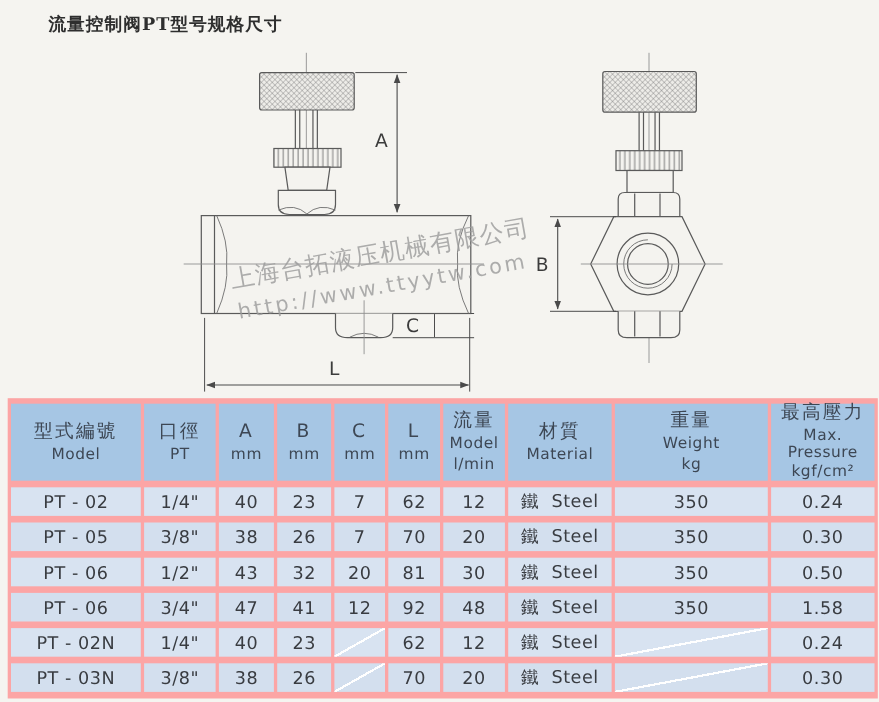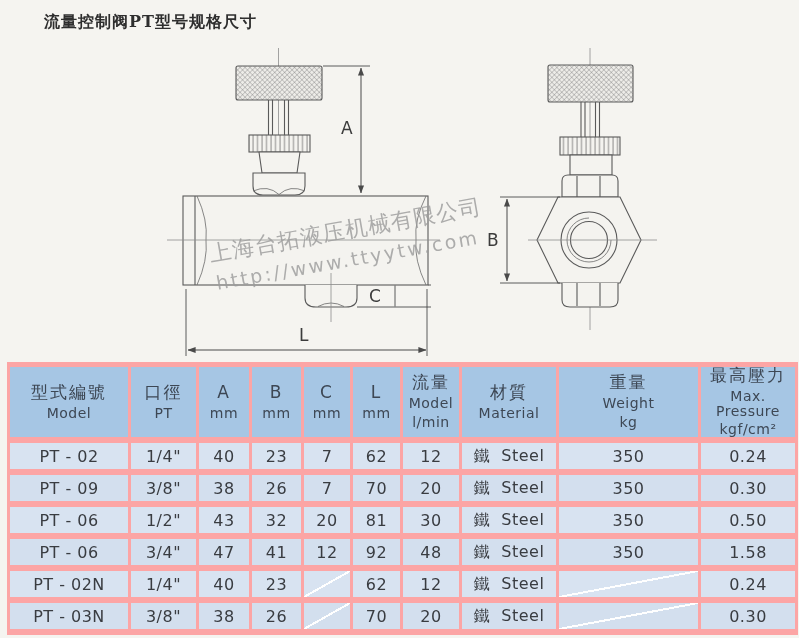--- a/index.html
+++ b/index.html
@@ -193,21 +193,21 @@
       <div class="cell data-cell">PT - 02</div>
       <div class="cell data-cell">1/4"</div>
       <div class="cell data-cell">40</div>
       <div class="cell data-cell">23</div>
       <div class="cell data-cell">7</div>
       <div class="cell data-cell">62</div>
       <div class="cell data-cell">12</div>
       <div class="cell data-cell material">鐵  Steel</div>
       <div class="cell data-cell">350</div>
       <div class="cell data-cell">0.24</div>
-      <div class="cell data-cell alt">PT - 09</div>
+      <div class="cell data-cell alt">PT - 05</div>
       <div class="cell data-cell alt">3/8"</div>
       <div class="cell data-cell alt">38</div>
       <div class="cell data-cell alt">26</div>
       <div class="cell data-cell alt">7</div>
       <div class="cell data-cell alt">70</div>
       <div class="cell data-cell alt">20</div>
       <div class="cell data-cell alt material">鐵  Steel</div>
       <div class="cell data-cell alt">350</div>
       <div class="cell data-cell alt">0.30</div>
       <div class="cell data-cell">PT - 06</div>

